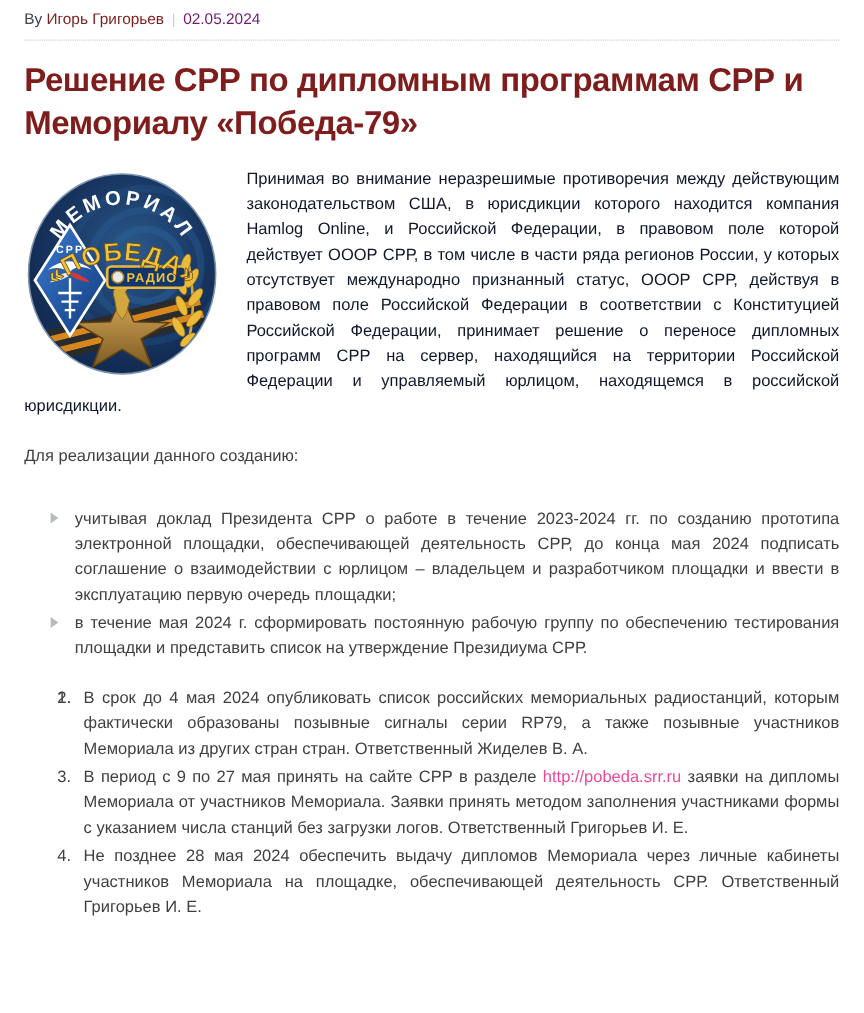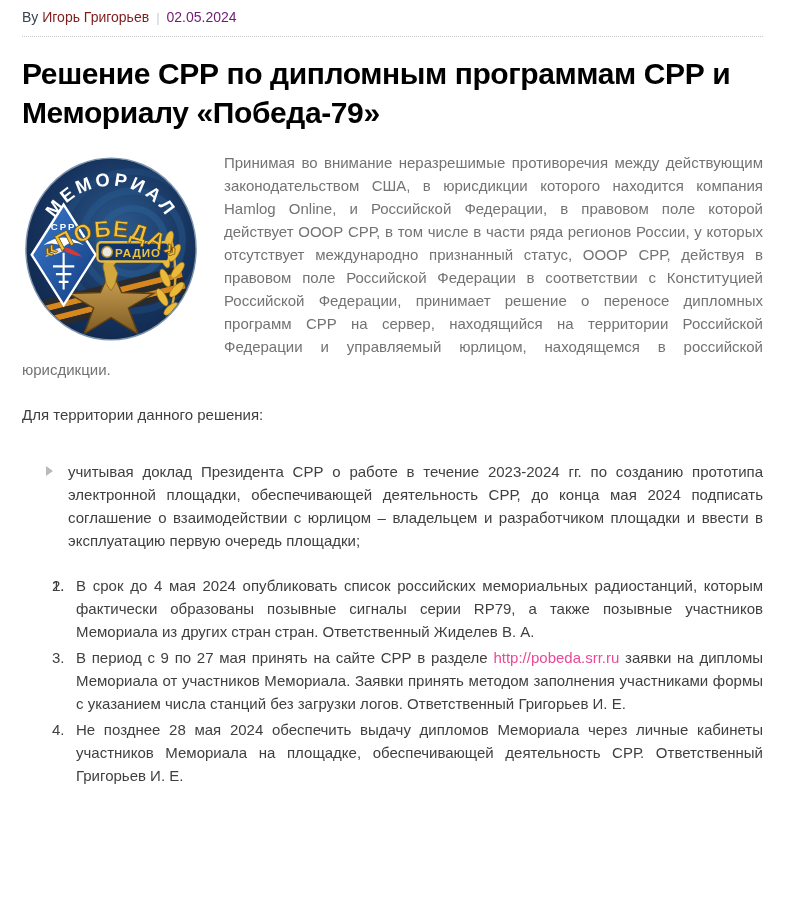--- a/index.html
+++ b/index.html
@@ -29,42 +29,42 @@
   }
   .byline .date { color: #701a75; }
 
   
   h1.title {
     margin: 17px 0 19px;
     font-size: 30px;
     line-height: 39px;
     font-weight: bold;
     letter-spacing: -0.4px;
-    color: #000000;
+    color: #7f1d1d;
   }
 
   
   .intro-wrap { overflow: hidden; }
   .logo {
     float: left;
     width: 174px;
     height: 190px;
     margin: 3px 26px 8px 2px;
   }
   .logo svg { display: block; width: 100%; height: 100%; }
 
   p.body-text, .li-text, .num, a.inline-link {
     font-size: 15px;
     line-height: 23px;
   }
   p.intro {
     text-align: justify;
     font-size: 15px;
     line-height: 23px;
-    color: #737373;
+    color: #0f172a;
   }
 
   p.section-heading {
     margin-top: 22px;
     font-size: 15px;
     line-height: 23px;
     color: #3f3f3f;
   }
 
   
@@ -204,27 +204,31 @@
           </text>
           <text fill="#f0c13c" stroke="#6d4a08" stroke-width="0.7" font-size="24" font-weight="bold" letter-spacing="1" font-family="Liberation Sans, sans-serif">
             <textPath href="#arcPobeda" startOffset="50%" text-anchor="middle">«ПОБЕДА»</textPath>
           </text>
         </g>
       </svg>
     </div>
     <p class="intro">Принимая во внимание неразрешимые противоречия между действующим законодательством США, в юрисдикции которого находится компания Hamlog Online, и Российской Федерации, в правовом поле которой действует ОООР СРР, в том числе в части ряда регионов России, у которых отсутствует международно признанный статус, ОООР СРР, действуя в правовом поле Российской Федерации в соответствии с Конституцией Российской Федерации, принимает решение о переносе дипломных программ СРР на сервер, находящийся на территории Российской Федерации и управляемый юрлицом, находящемся в российской юрисдикции.</p>
   </div>
 
-  <p class="section-heading">Для территории данного решения:</p>
+  <p class="section-heading">Для реализации данного созданию:</p>
 
   <ul class="chevron-list">
     <li>
       <span class="tri"></span>
       <span class="li-text">учитывая доклад Президента  СРР о работе в течение 2023-2024 гг. по созданию прототипа электронной площадки, обеспечивающей деятельность СРР, до конца мая 2024 подписать соглашение о взаимодействии с юрлицом – владельцем и разработчиком площадки и ввести в эксплуатацию первую очередь площадки;</span>
     </li>
+    <li>
+      <span class="tri"></span>
+      <span class="li-text">в течение мая 2024 г. сформировать постоянную рабочую группу по обеспечению тестирования площадки и представить список на утверждение Президиума СРР.</span>
+    </li>
   </ul>
 
 
   <ol class="num-list">
     <li>
       <span class="num">1.</span>
     </li>
     <li>
       <span class="num">2.</span>
       <span class="li-text">В срок до 4 мая 2024 опубликовать список российских мемориальных радиостанций, которым фактически образованы позывные сигналы серии RP79, а также позывные участников Мемориала из других стран стран. Ответственный Жиделев В. А.</span>

